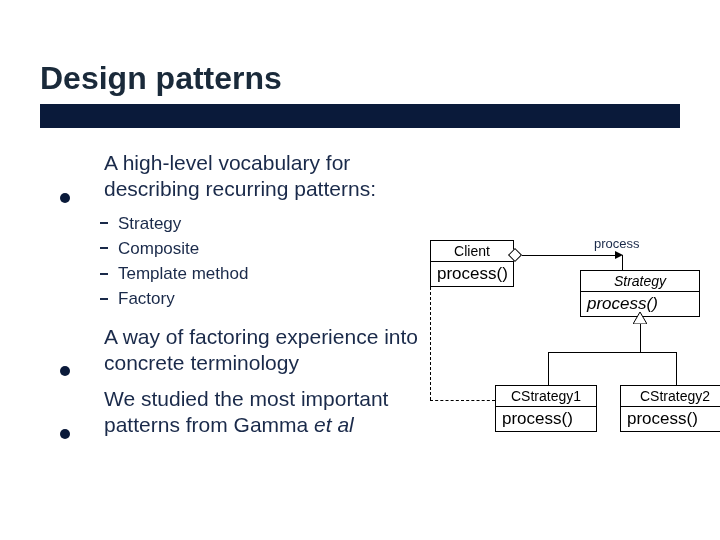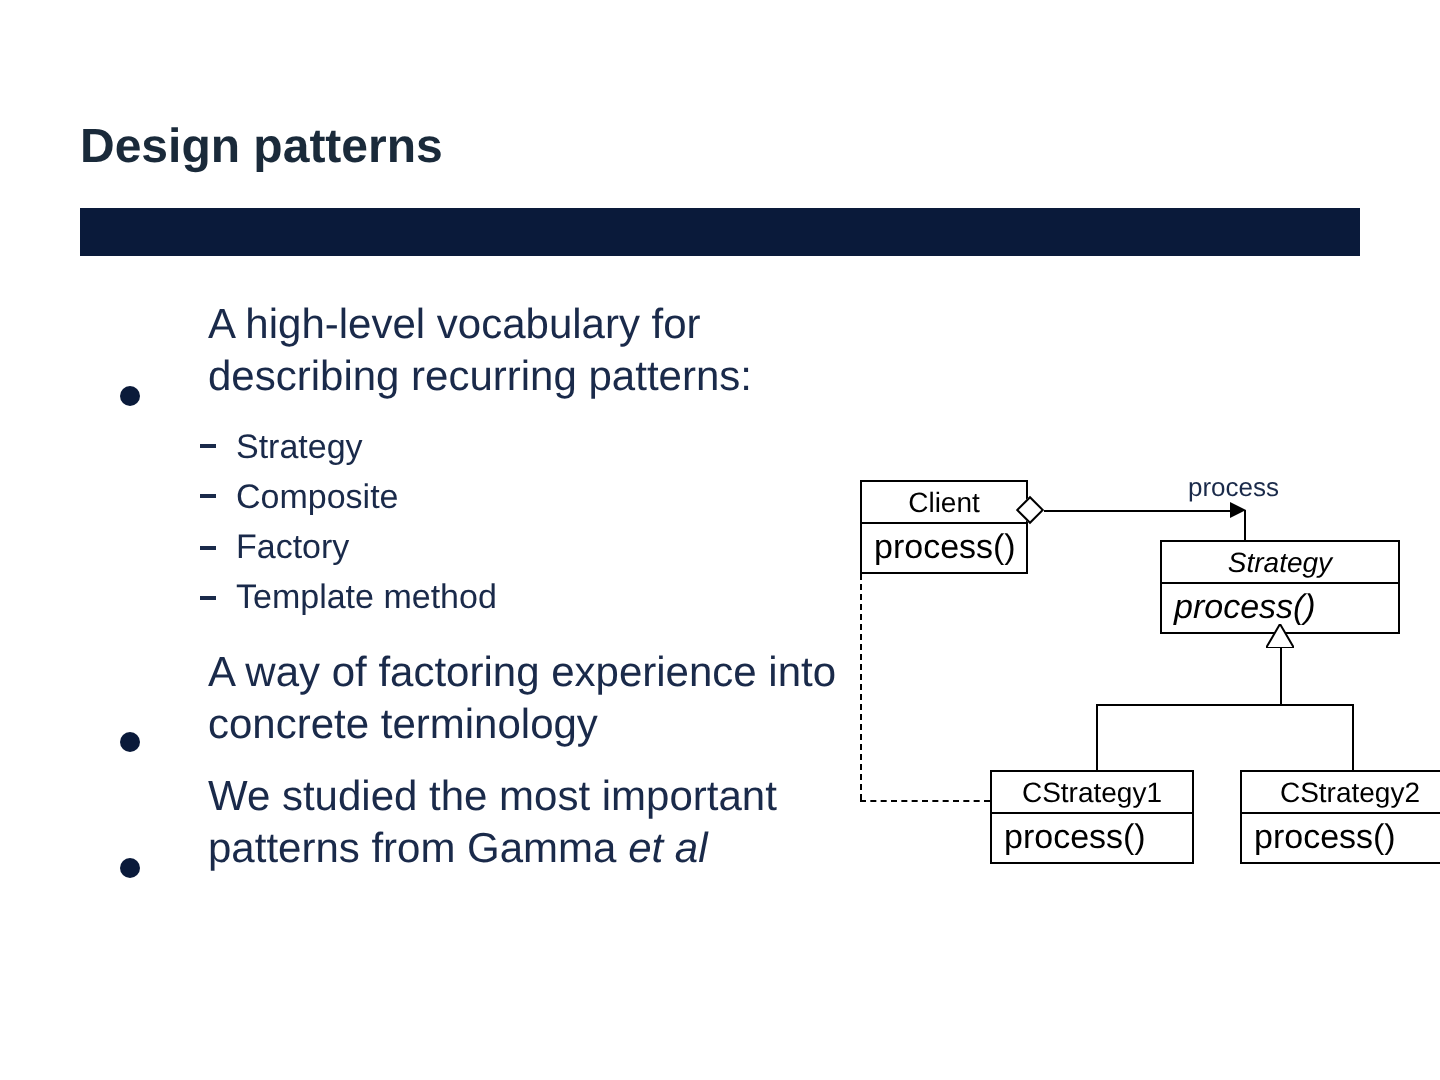--- a/index.html
+++ b/index.html
@@ -8,21 +8,21 @@
     height: 540px;
     background: #fff;
     font-family: Arial, Helvetica, sans-serif;
     position: relative;
     overflow: hidden;
   }
   .title {
     position: absolute;
     left: 40px;
     top: 60px;
-    font-size: 24px;
+    font-size: 32px;
     font-weight: bold;
     color: #1a2a3a;
   }
   .underline {
     position: absolute;
     left: 40px;
     top: 104px;
     width: 640px;
     height: 24px;
     background: #0a1a3a;
@@ -148,25 +148,25 @@
     <div class="sub-item">
       <span class="dash"></span>
       <span>Strategy</span>
     </div>
     <div class="sub-item">
       <span class="dash"></span>
       <span>Composite</span>
     </div>
     <div class="sub-item">
       <span class="dash"></span>
+      <span>Template method</span>
+    </div>
+    <div class="sub-item">
+      <span class="dash"></span>
       <span>Factory</span>
-    </div>
-    <div class="sub-item">
-      <span class="dash"></span>
-      <span>Template method</span>
     </div>
   </div>
 
   <div class="main-item">
     <span class="bullet"></span>
     <span>A way of factoring experience into concrete terminology</span>
   </div>
 
   <div class="main-item">
     <span class="bullet"></span>

